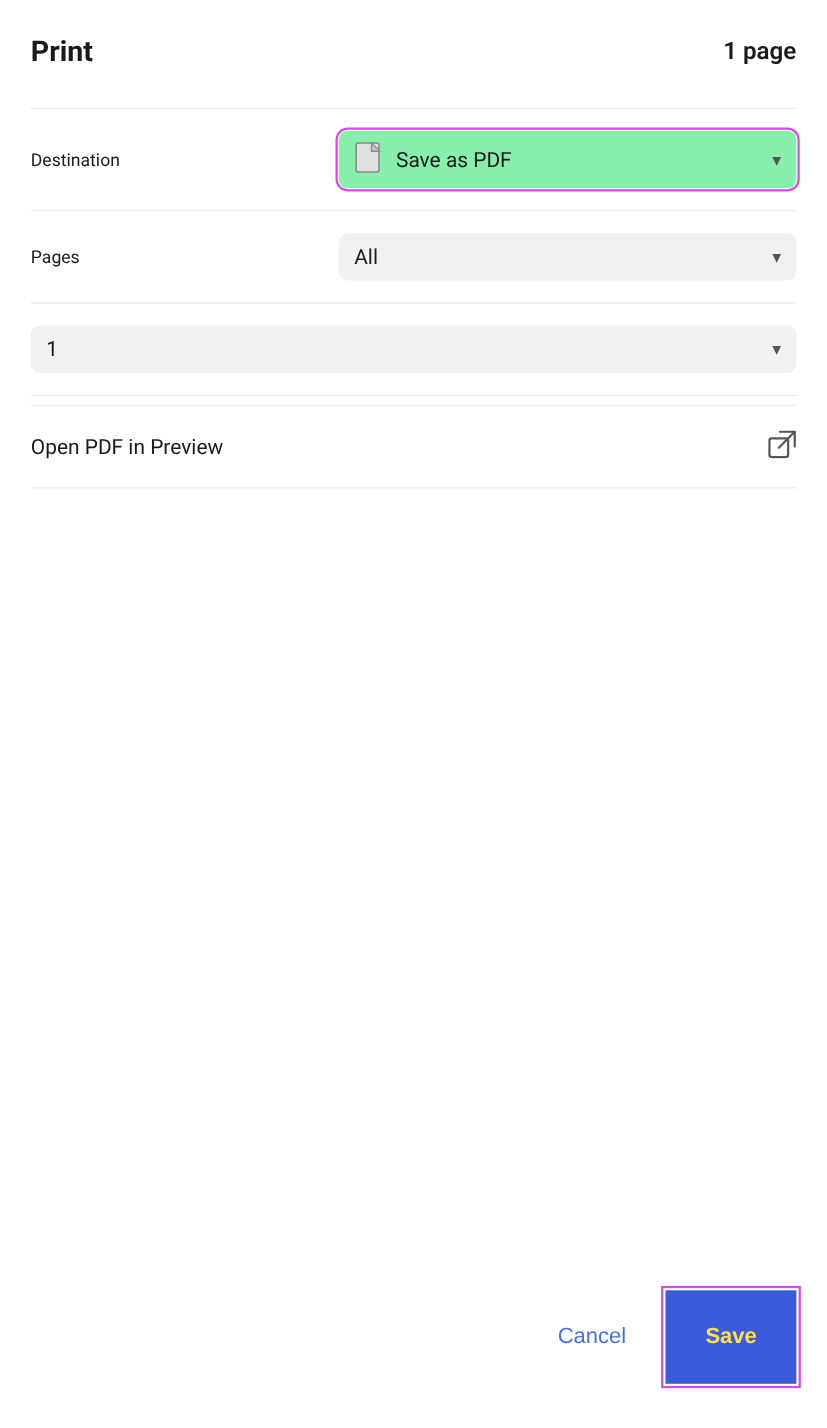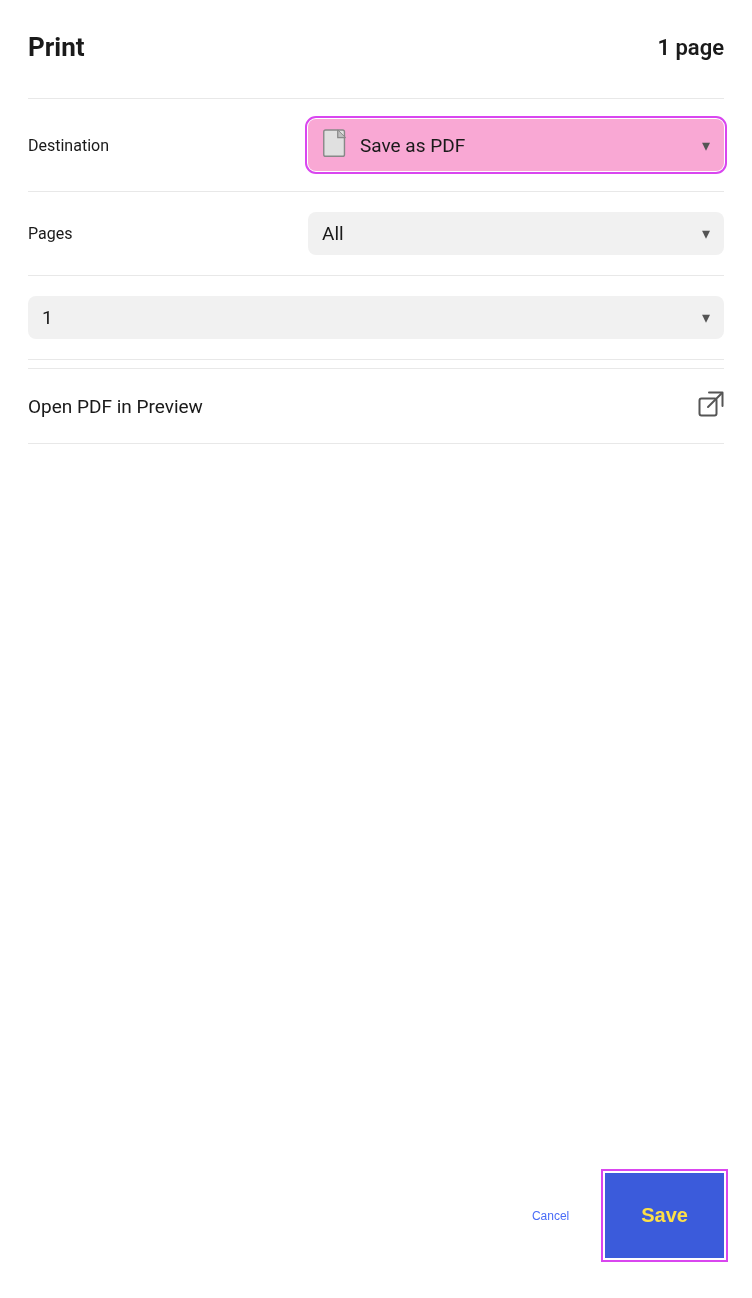--- a/index.html
+++ b/index.html
@@ -79,21 +79,21 @@
       background: #f1f1f1;
       border-radius: 8px;
       padding: 10px 14px;
       cursor: pointer;
       width: 100%;
     }
 
     .select-wrapper.highlighted {
       outline: 2.5px solid #d946ef;
       outline-offset: 1px;
-      background: #f9a8d4;
+      background: #86efac;
     }
 
     .pdf-icon {
       width: 28px;
       height: 32px;
       margin-right: 10px;
       flex-shrink: 0;
     }
 
     .select-text {
@@ -134,21 +134,21 @@
       bottom: 40px;
       right: 28px;
       display: flex;
       align-items: center;
       gap: 16px;
     }
 
     .cancel-btn {
       background: transparent;
       border: none;
-      font-size: 12px;
+      font-size: 20px;
       color: #4a6cf7;
       cursor: pointer;
       padding: 12px 20px;
       border-radius: 8px;
       font-weight: 500;
     }
 
     .save-btn {
       background: #3b5bdb;
       color: #fde047;

